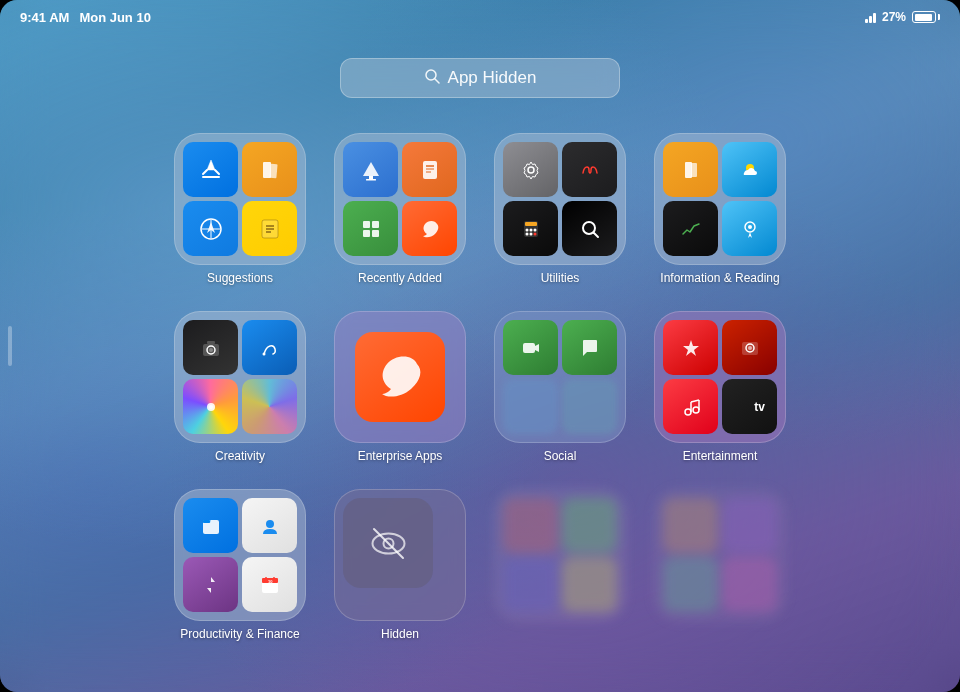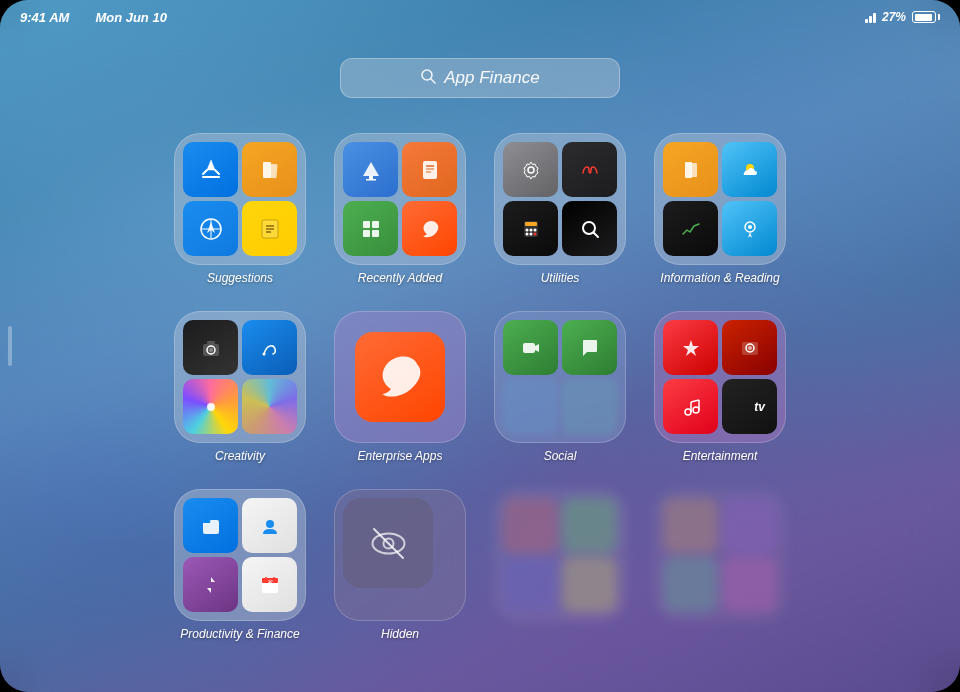--- a/index.html
+++ b/index.html
@@ -10,23 +10,22 @@
       overflow: hidden;
       font-family: -apple-system, 'SF Pro Display', 'Helvetica Neue', sans-serif;
       background: #000;
     }
 
     .ipad-frame {
       width: 960px;
       height: 692px;
       position: relative;
       background: linear-gradient(160deg, #4a9bc4 0%, #3a7fa8 20%, #5b8db8 40%, #4a6fa0 60%, #6a5a9e 80%, #5a4a8e 100%);
-      border-radius: 28px;
+      border-radius: 17px;
       overflow: hidden;
-      font-style: italic;
     }
 
     
     .bg-blur {
       position: absolute;
       inset: 0;
       background: 
         radial-gradient(ellipse at 20% 30%, rgba(100,160,210,0.6) 0%, transparent 50%),
         radial-gradient(ellipse at 80% 20%, rgba(80,130,200,0.4) 0%, transparent 40%),
         radial-gradient(ellipse at 60% 70%, rgba(110,80,160,0.5) 0%, transparent 50%),
@@ -250,21 +249,21 @@
 </head>
 <body>
 
 <div class="ipad-frame">
 
   <div class="bg-blur"></div>
 
   <div class="status-bar">
     <div class="status-left">
       <span>9:41 AM</span>
-      <span style="margin-left:20px;text-align:center;">Mon Jun 10</span>
+      <span style="margin-left:4px;text-align:center;">Mon Jun 10</span>
     </div>
     <div class="status-right">
       <div class="wifi-icon">
         <span></span>
           <span></span>
           <span></span>
       </div>
       <span style="font-size:12px;">27%</span>
       <div class="battery">
         <div class="battery-body">
@@ -275,21 +274,21 @@
     </div>
   </div>
 
   <div class="search-bar">
     <span class="search-icon-svg">
       <svg width="16" height="16" viewBox="0 0 16 16" fill="none">
         <circle cx="7" cy="7" r="5" stroke="rgba(255,255,255,0.9)" stroke-width="1.5"></circle>
         <line x1="11" y1="11" x2="15" y2="15" stroke="rgba(255,255,255,0.9)" stroke-width="1.5" stroke-linecap="round"></line>
       </svg>
     </span>
-    <span class="search-text">App Finance</span>
+    <span class="search-text">App Hidden</span>
   </div>
 
   <div class="app-grid">
 
     <div class="app-folder">
       <div class="folder-container">
 
         <div class="mini-icon app-store-bg">
           <svg width="28" height="28" viewBox="0 0 28 28" fill="none">
             <path d="M14 4 L10 14 L18 14 Z" fill="white" stroke="white" stroke-width="0.5"></path>

